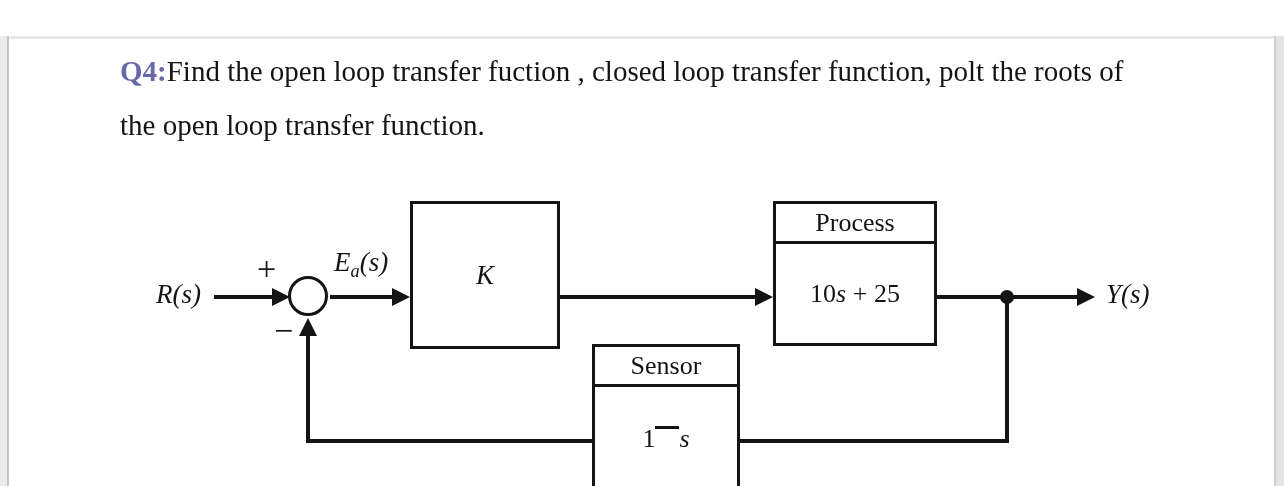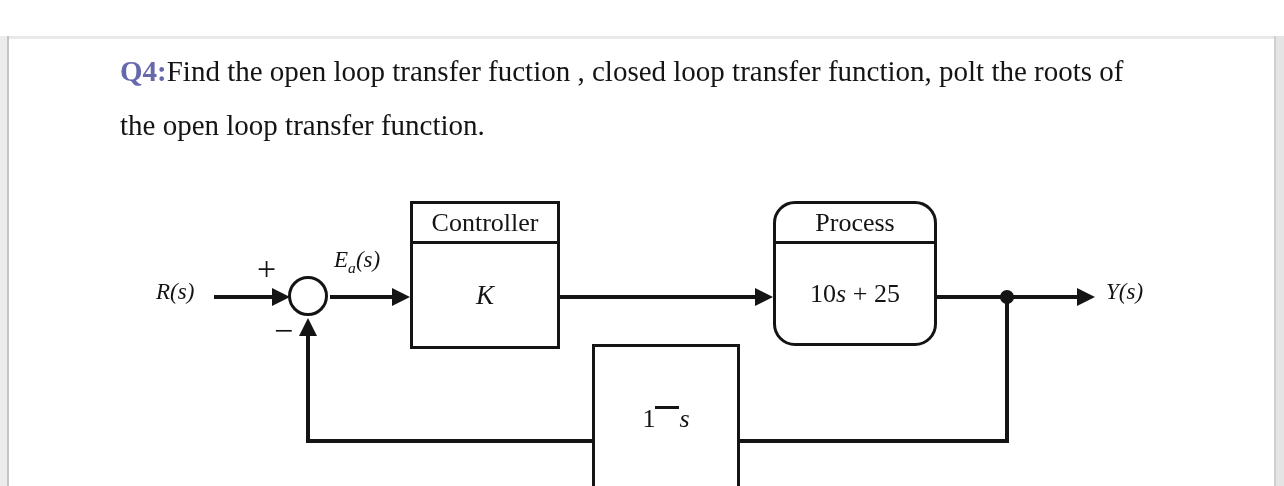--- a/index.html
+++ b/index.html
@@ -29,21 +29,21 @@
   .diagram { position: absolute; left: 0; top: 0; width: 1284px; height: 486px; }
   .hline, .vline { position: absolute; background: #141414; }
   .arrow-right { position: absolute; width: 0; height: 0;
     border-top: 9px solid transparent; border-bottom: 9px solid transparent; border-left: 18px solid #141414; }
   .arrow-up { position: absolute; width: 0; height: 0;
     border-left: 9px solid transparent; border-right: 9px solid transparent; border-bottom: 18px solid #141414; }
   .sum-circle { position: absolute; left: 288px; top: 240px; width: 40px; height: 40px;
     border: 3px solid #141414; border-radius: 50%; box-sizing: border-box; background: #fff; }
   .takeoff { position: absolute; left: 1000px; top: 254px; width: 14px; height: 14px;
     border-radius: 50%; background: #141414; }
-  .sig-label { position: absolute; font-size: 23px; font-style: italic; white-space: nowrap; }
+  .sig-label { position: absolute; font-size: 27px; font-style: italic; white-space: nowrap; }
   .sign { position: absolute; font-size: 34px; line-height: 34px; font-family: "Liberation Serif", serif; }
   .sub { font-size: 0.68em; vertical-align: sub; }
 
   .block { position: absolute; border: 3px solid #141414; box-sizing: border-box;
     background: #ffffff; display: flex; flex-direction: column; }
   .block-header { height: 40px; border-bottom: 3px solid #141414; box-sizing: border-box;
     display: flex; align-items: center; justify-content: center; font-size: 26px; }
   .block-body { flex: 1; display: flex; align-items: center; justify-content: center;
     font-size: 27px; }
   .gain { font-style: italic; }
@@ -75,49 +75,49 @@
 
     <span class="sign" style="left:257px; top:216px;">+</span>
     <div class="sum-circle"></div>
     <span class="sign" style="left:274px; top:278px;">−</span>
 
     <span class="sig-label" style="left:334px; top:211px;"><span>E</span><span class="sub">a</span><span>(s)</span></span>
     <div class="hline" style="left:330px; top:259px; width:64px; height:4px;"></div>
     <div class="arrow-right" style="left:392px; top:252px;"></div>
 
     <div class="block" style="left:410px; top:165px; width:150px; height:148px;">
-      <div class="block-header">Controller</div>
       <div class="block-body">
           <span class="gain">K</span>
         </div>
     </div>
 
     <div class="hline" style="left:560px; top:259px; width:197px; height:4px;"></div>
     <div class="arrow-right" style="left:755px; top:252px;"></div>
 
-    <div class="block" style="left:773px; top:165px; width:164px; height:145px;border-radius:22px;">
+    <div class="block" style="left:773px; top:165px; width:164px; height:145px;">
       <div class="block-header">Process</div>
       <div class="block-body">
         <span class="fraction">
           <span>10</span>
           <span class="frac-bar"></span>
           <span><span class="den-var">s</span><span class="den-rest"> + 25</span></span>
         </span>
       </div>
     </div>
 
     <div class="hline" style="left:937px; top:259px; width:140px; height:4px;"></div>
     <div class="takeoff"></div>
     <div class="arrow-right" style="left:1077px; top:252px;"></div>
     <span class="sig-label" style="left:1106px; top:243px;">Y(s)</span>
 
     <div class="vline" style="left:1005px; top:261px; width:4px; height:146px;"></div>
     <div class="hline" style="left:740px; top:403px; width:269px; height:4px;"></div>
 
     <div class="block" style="left:592px; top:308px; width:148px; height:149px;">
+      <div class="block-header">Sensor</div>
       <div class="block-body">
         <span class="fraction">
           <span>1</span>
           <span class="frac-bar" style="width:24px;"></span>
           <span class="den-var">s</span>
         </span>
       </div>
     </div>
 
     <div class="hline" style="left:309px; top:403px; width:283px; height:4px;"></div>

